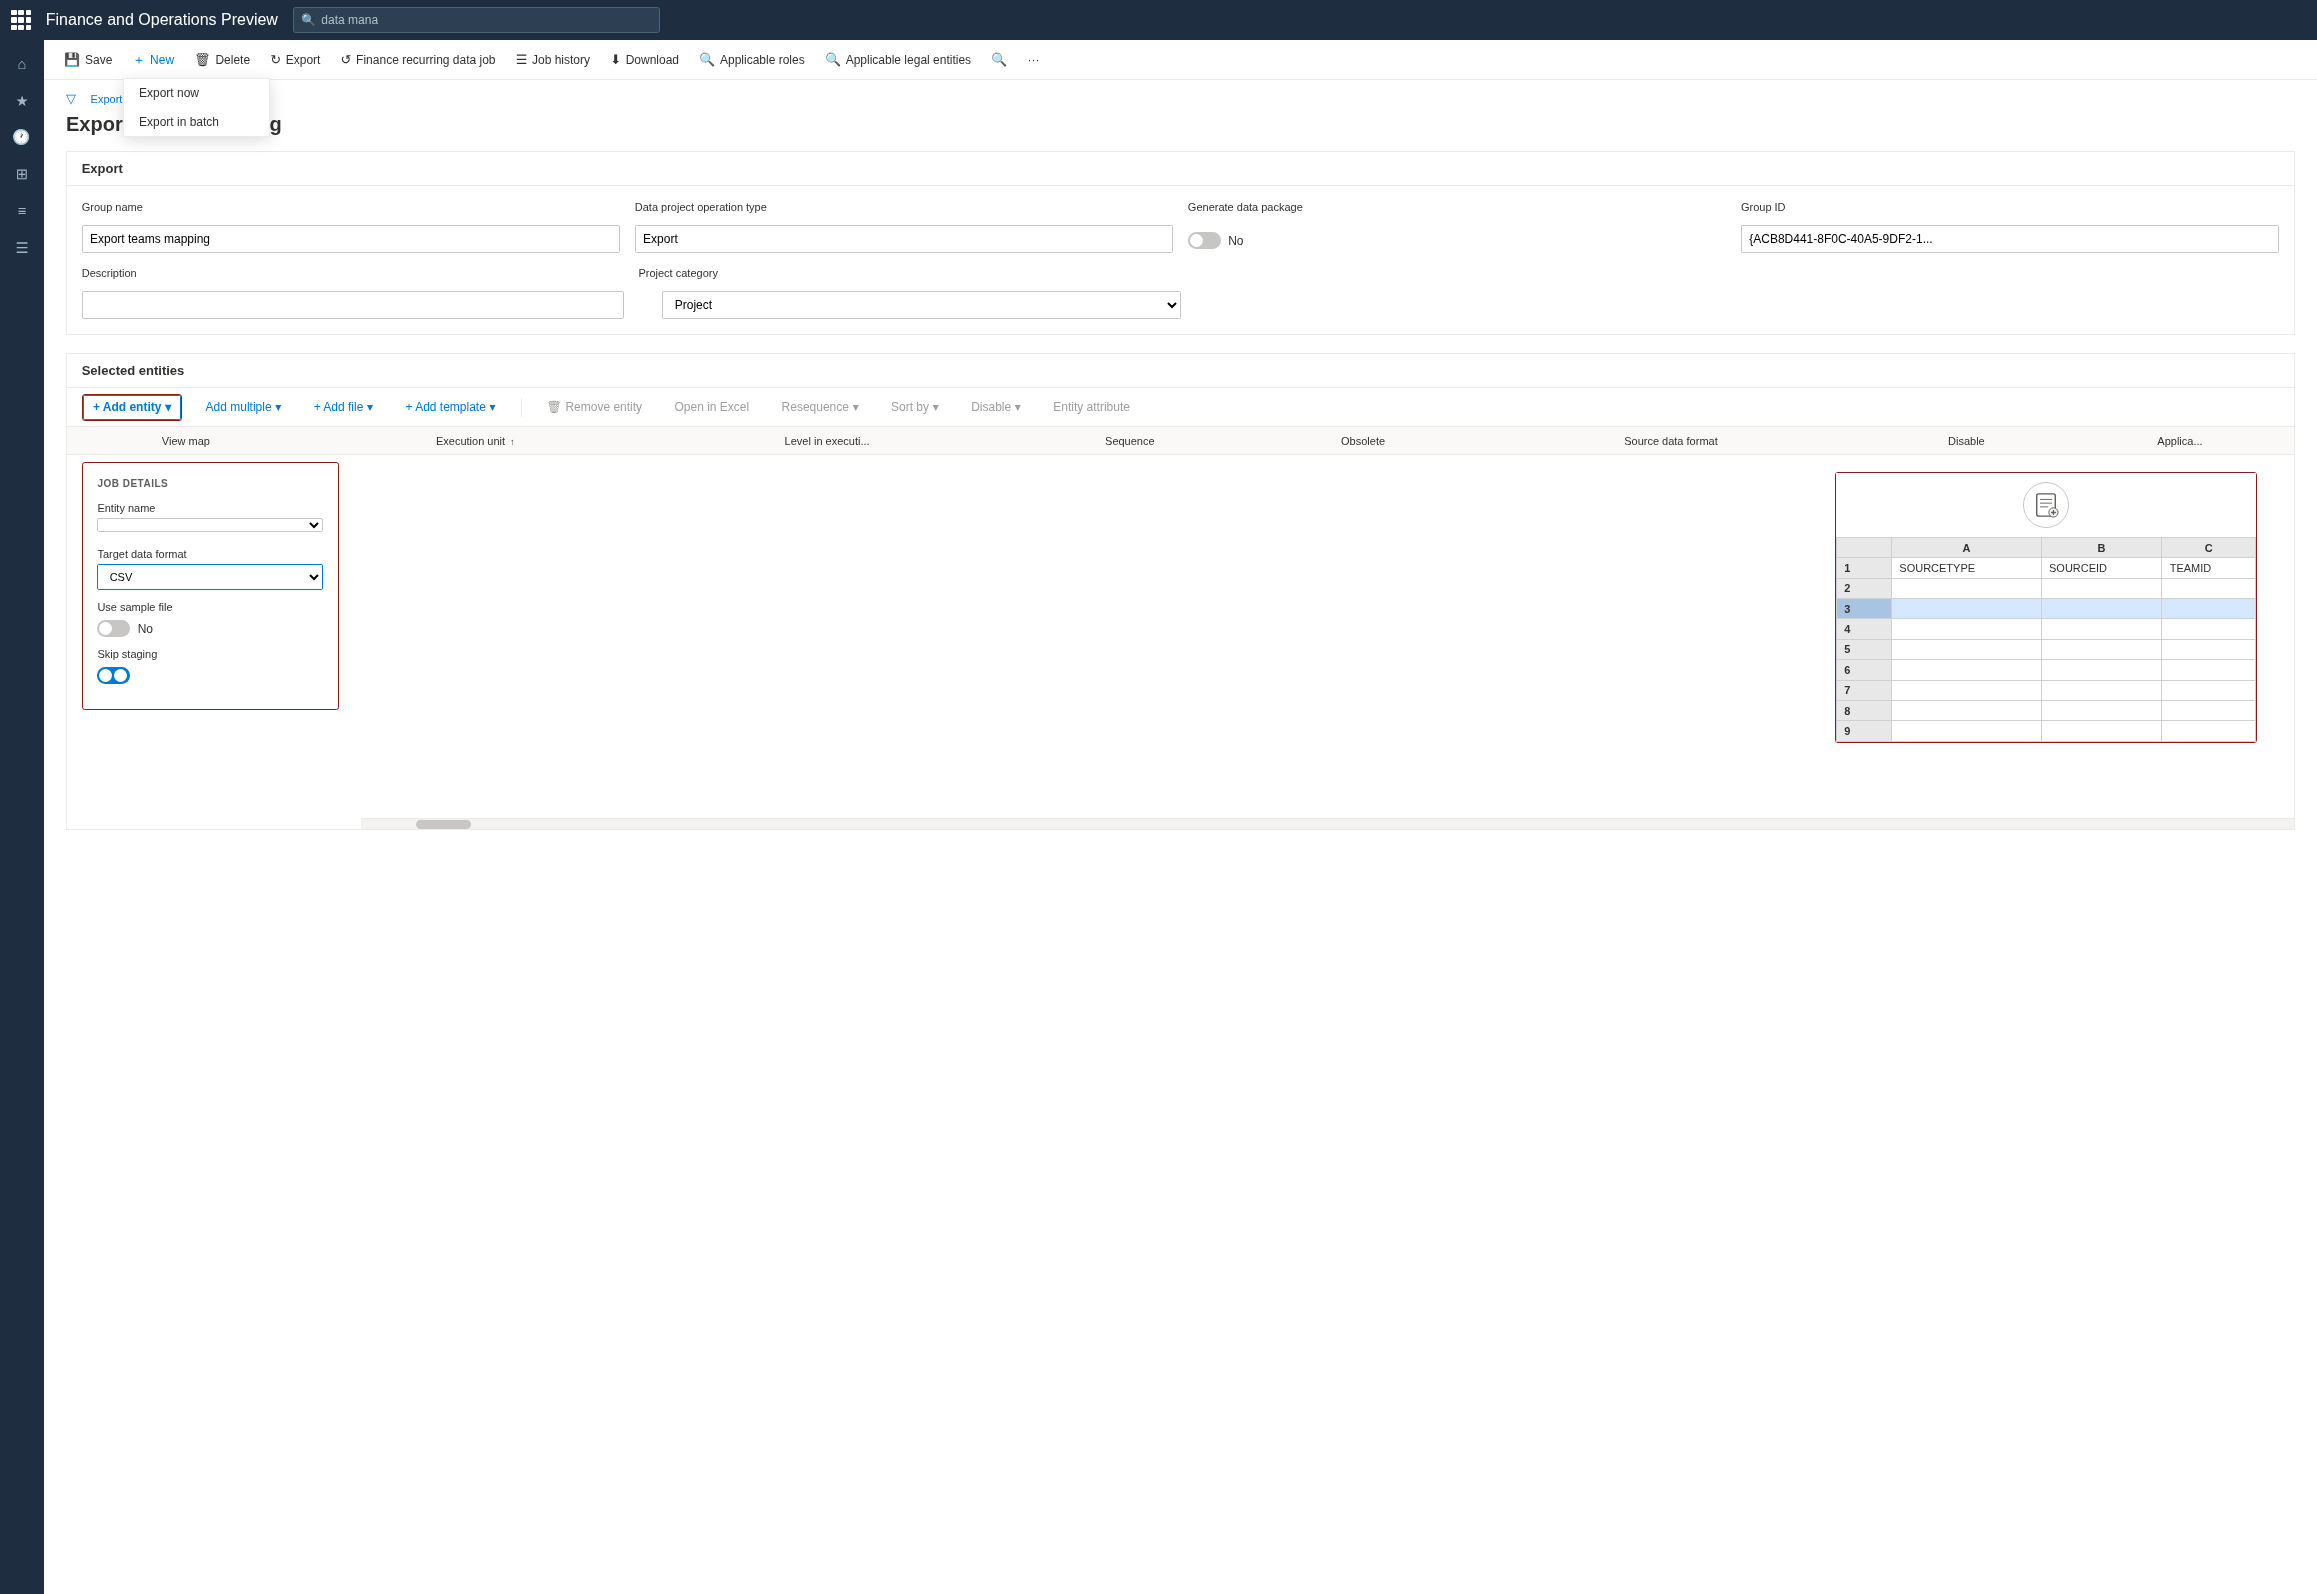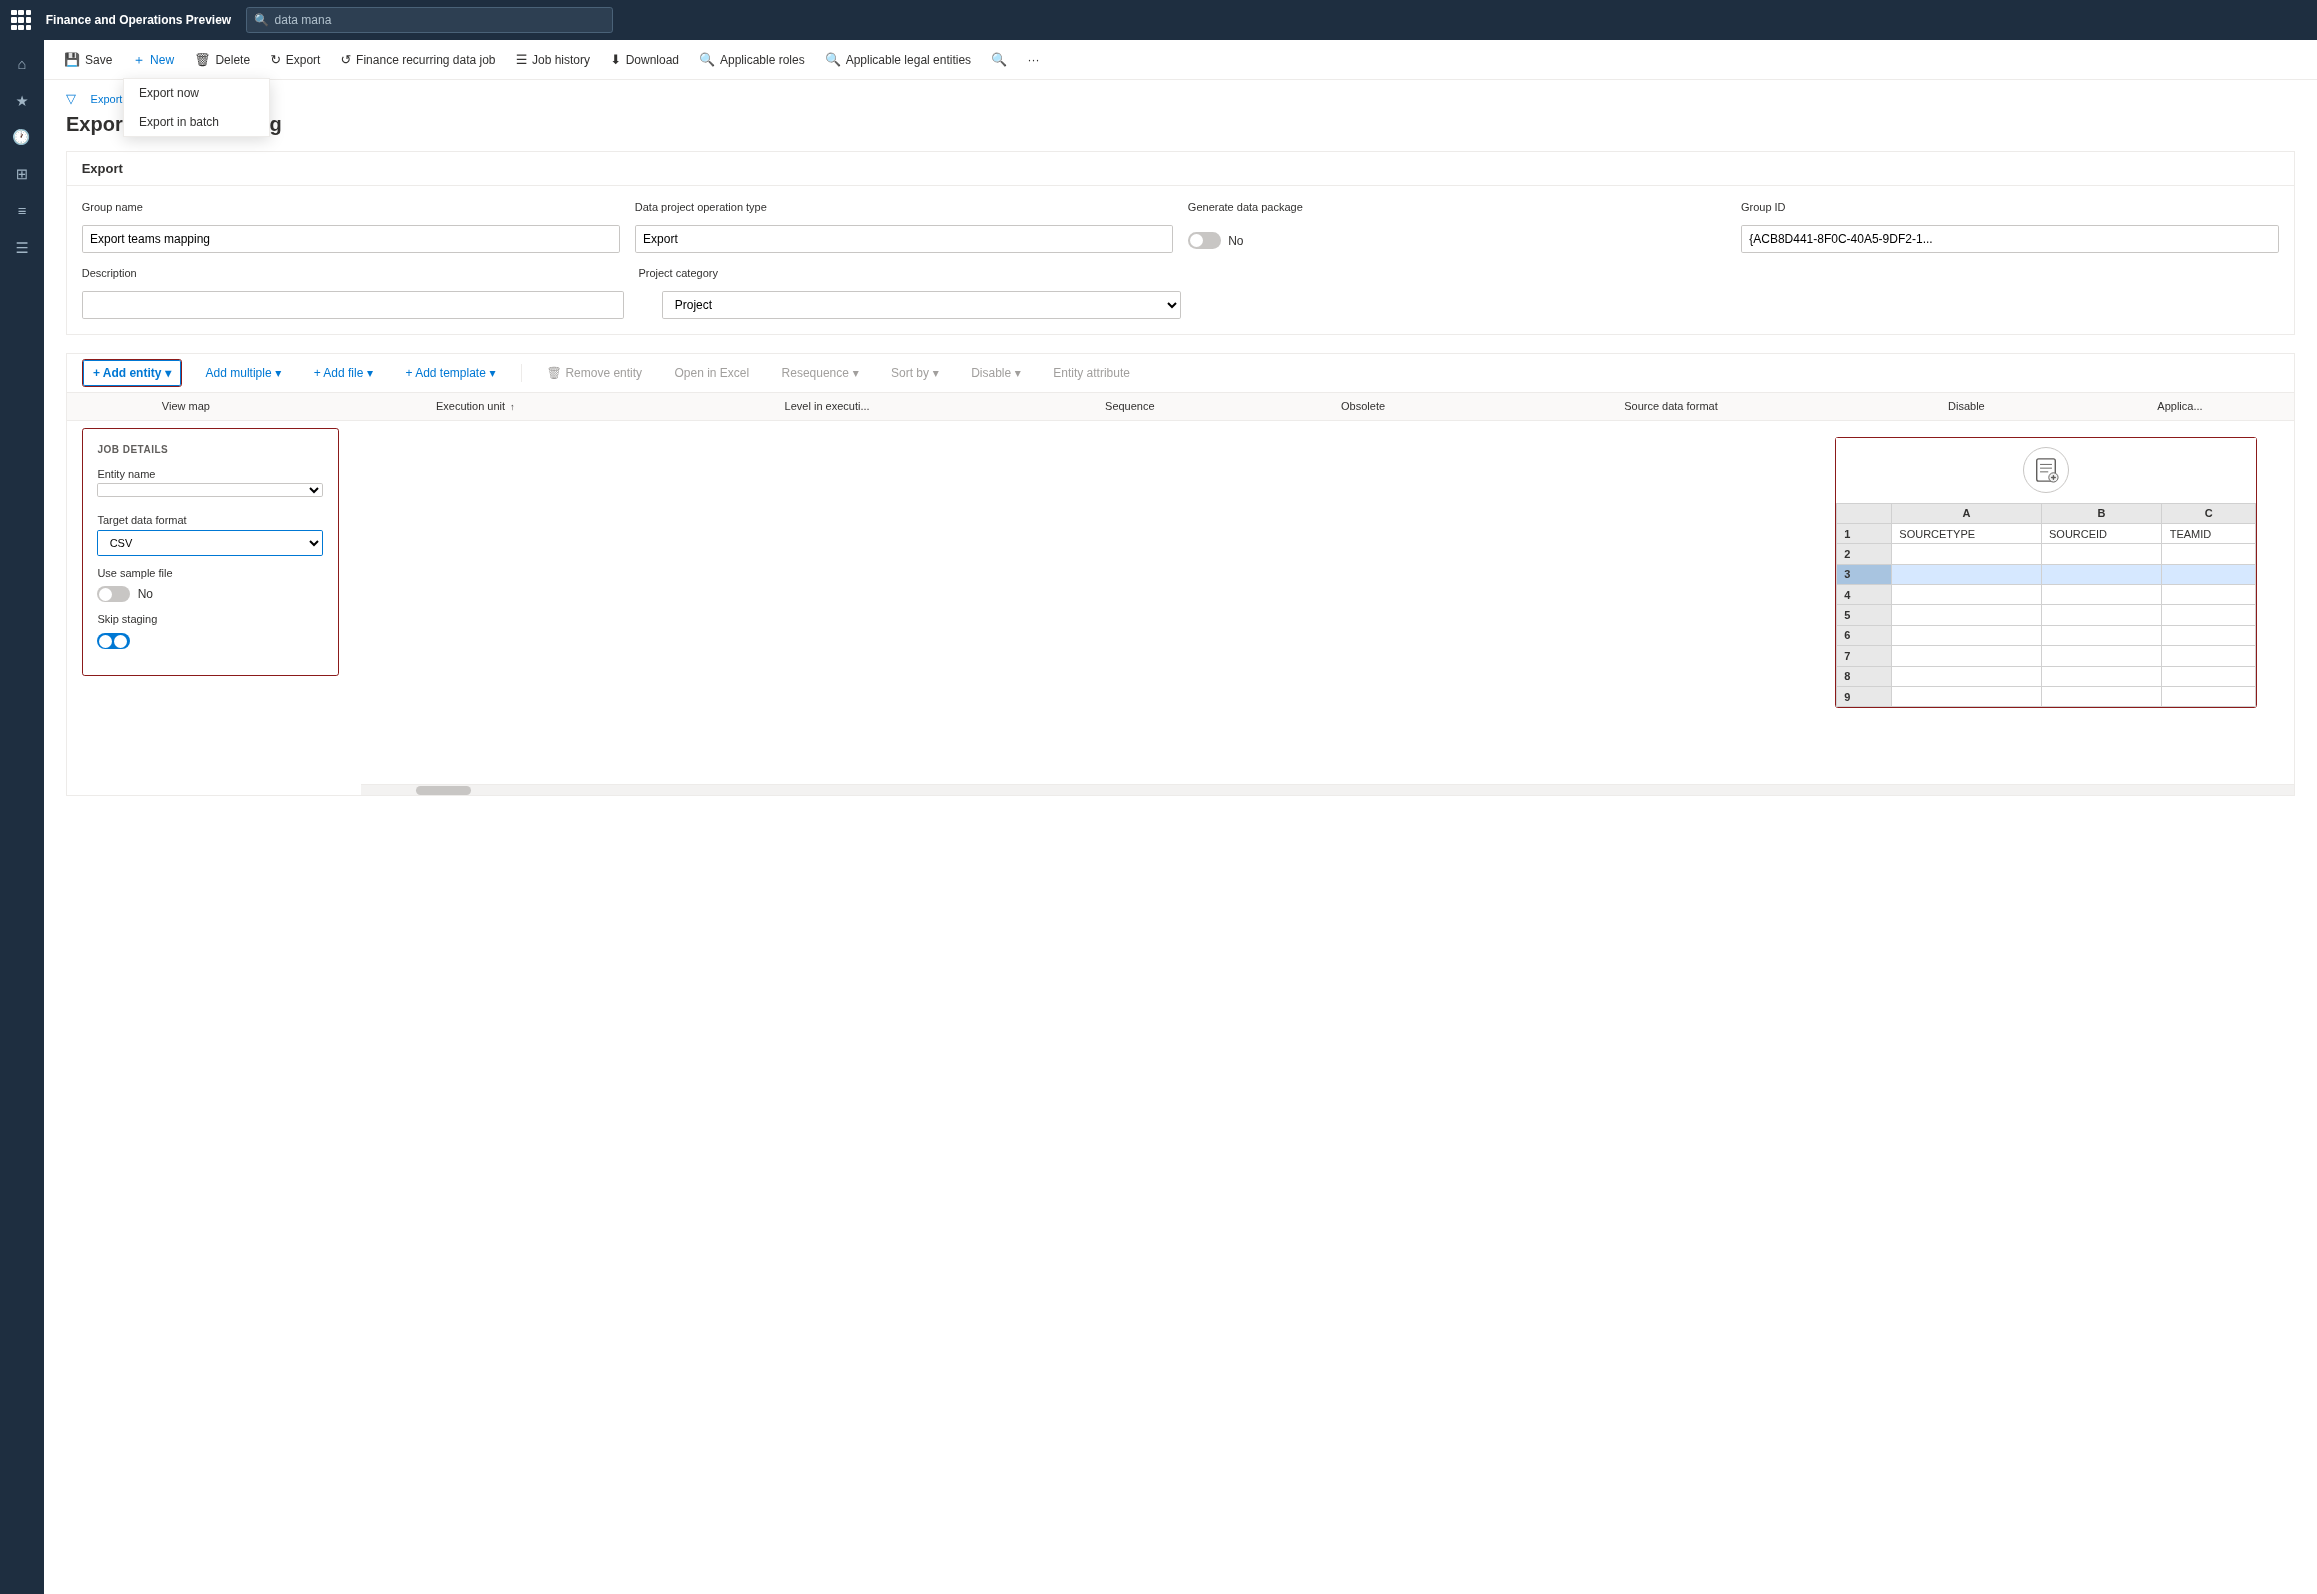--- a/index.html
+++ b/index.html
@@ -8,21 +8,21 @@
     
     .top-bar {
       background: #1e2e40;
       color: white;
       height: 40px;
       display: flex;
       align-items: center;
       padding: 0 11px;
       gap: 14.7px;
     }
-    .top-bar-title { font-size: 12px; font-weight: 700; color: white; flex: 0 0 auto; }
+    .top-bar-title { font-size: 16px; font-weight: 400; color: white; flex: 0 0 auto; }
     .top-bar-search {
       flex: 1;
       max-width: 367px;
       background: #2d3f52;
       border: 0.9px solid #4a6278;
       border-radius: 2.8px;
       height: 26px;
       display: flex;
       align-items: center;
       padding: 0 7.3px;
@@ -461,20 +461,21 @@
               <option>Project</option>
               <option>Default</option>
               <option>Custom</option>
             </select>
           </div>
         </div>
       </div>
     </div>
 
     <div class="section">
+      <div class="section-header">Selected entities</div>
 
       <div class="entities-toolbar">
         <div class="add-entity-highlight">
           <button class="toolbar-btn add-entity-btn">
             <span>+ Add entity</span>
             <span>▾</span>
           </button>
         </div>
         <button class="toolbar-btn">
           <span>Add multiple</span>

